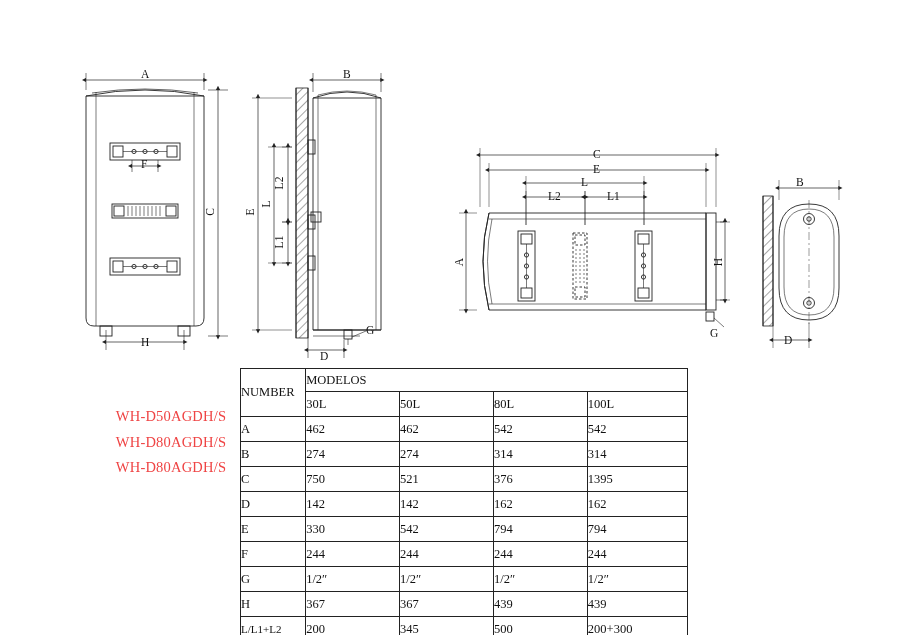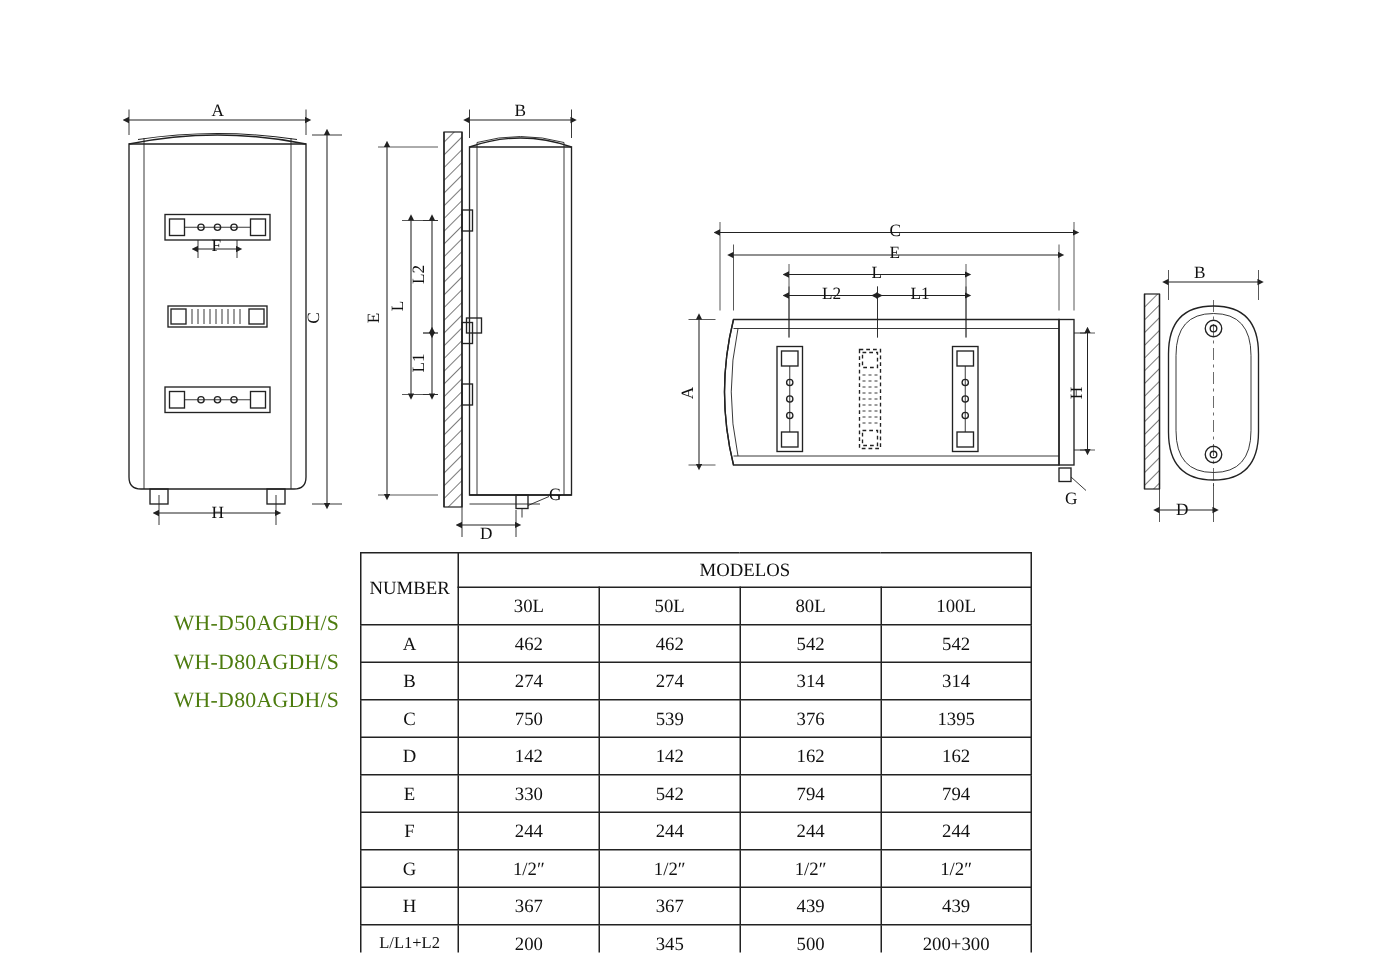--- a/index.html
+++ b/index.html
@@ -34,37 +34,37 @@
     top: 404px;
     width: 150px;
     text-align: center;
   }
   .model-list .model-item {
     font-family: "Liberation Serif", serif;
     font-size: 14.5px;
     line-height: 25.5px;
     letter-spacing: 0.2px;
     white-space: nowrap;
-    color: #4d7c0f;
+    color: #ef4444;
   }
   
   .spec-table {
     position: absolute;
     left: 240px;
     top: 368px;
     width: 448px;
     border-collapse: collapse;
     font-family: "Liberation Serif", serif;
     font-size: 12.5px;
     color: #111;
     background: #fff;
   }
   .spec-table td, .spec-table th {
     border: 1px solid #222;
-    text-align: center;
+    text-align: left;
     vertical-align: middle;
     font-weight: normal;
     padding: 0;
     height: 24px;
   }
   .spec-table td.label-col, .spec-table th.label-col {
     width: 68px;
   }
   .spec-table td.val, .spec-table th.val {
     width: 119px;
@@ -381,21 +381,21 @@
       <tr>
         <td class="label-col rowlabel">B</td>
         <td class="val">274</td>
         <td class="val">274</td>
         <td class="val">314</td>
         <td class="val">314</td>
       </tr>
       <tr>
         <td class="label-col rowlabel">C</td>
         <td class="val">750</td>
-        <td class="val">539</td>
+        <td class="val">521</td>
         <td class="val">376</td>
         <td class="val">1395</td>
       </tr>
       <tr>
         <td class="label-col rowlabel">D</td>
         <td class="val">142</td>
         <td class="val">142</td>
         <td class="val">162</td>
         <td class="val">162</td>
       </tr>

